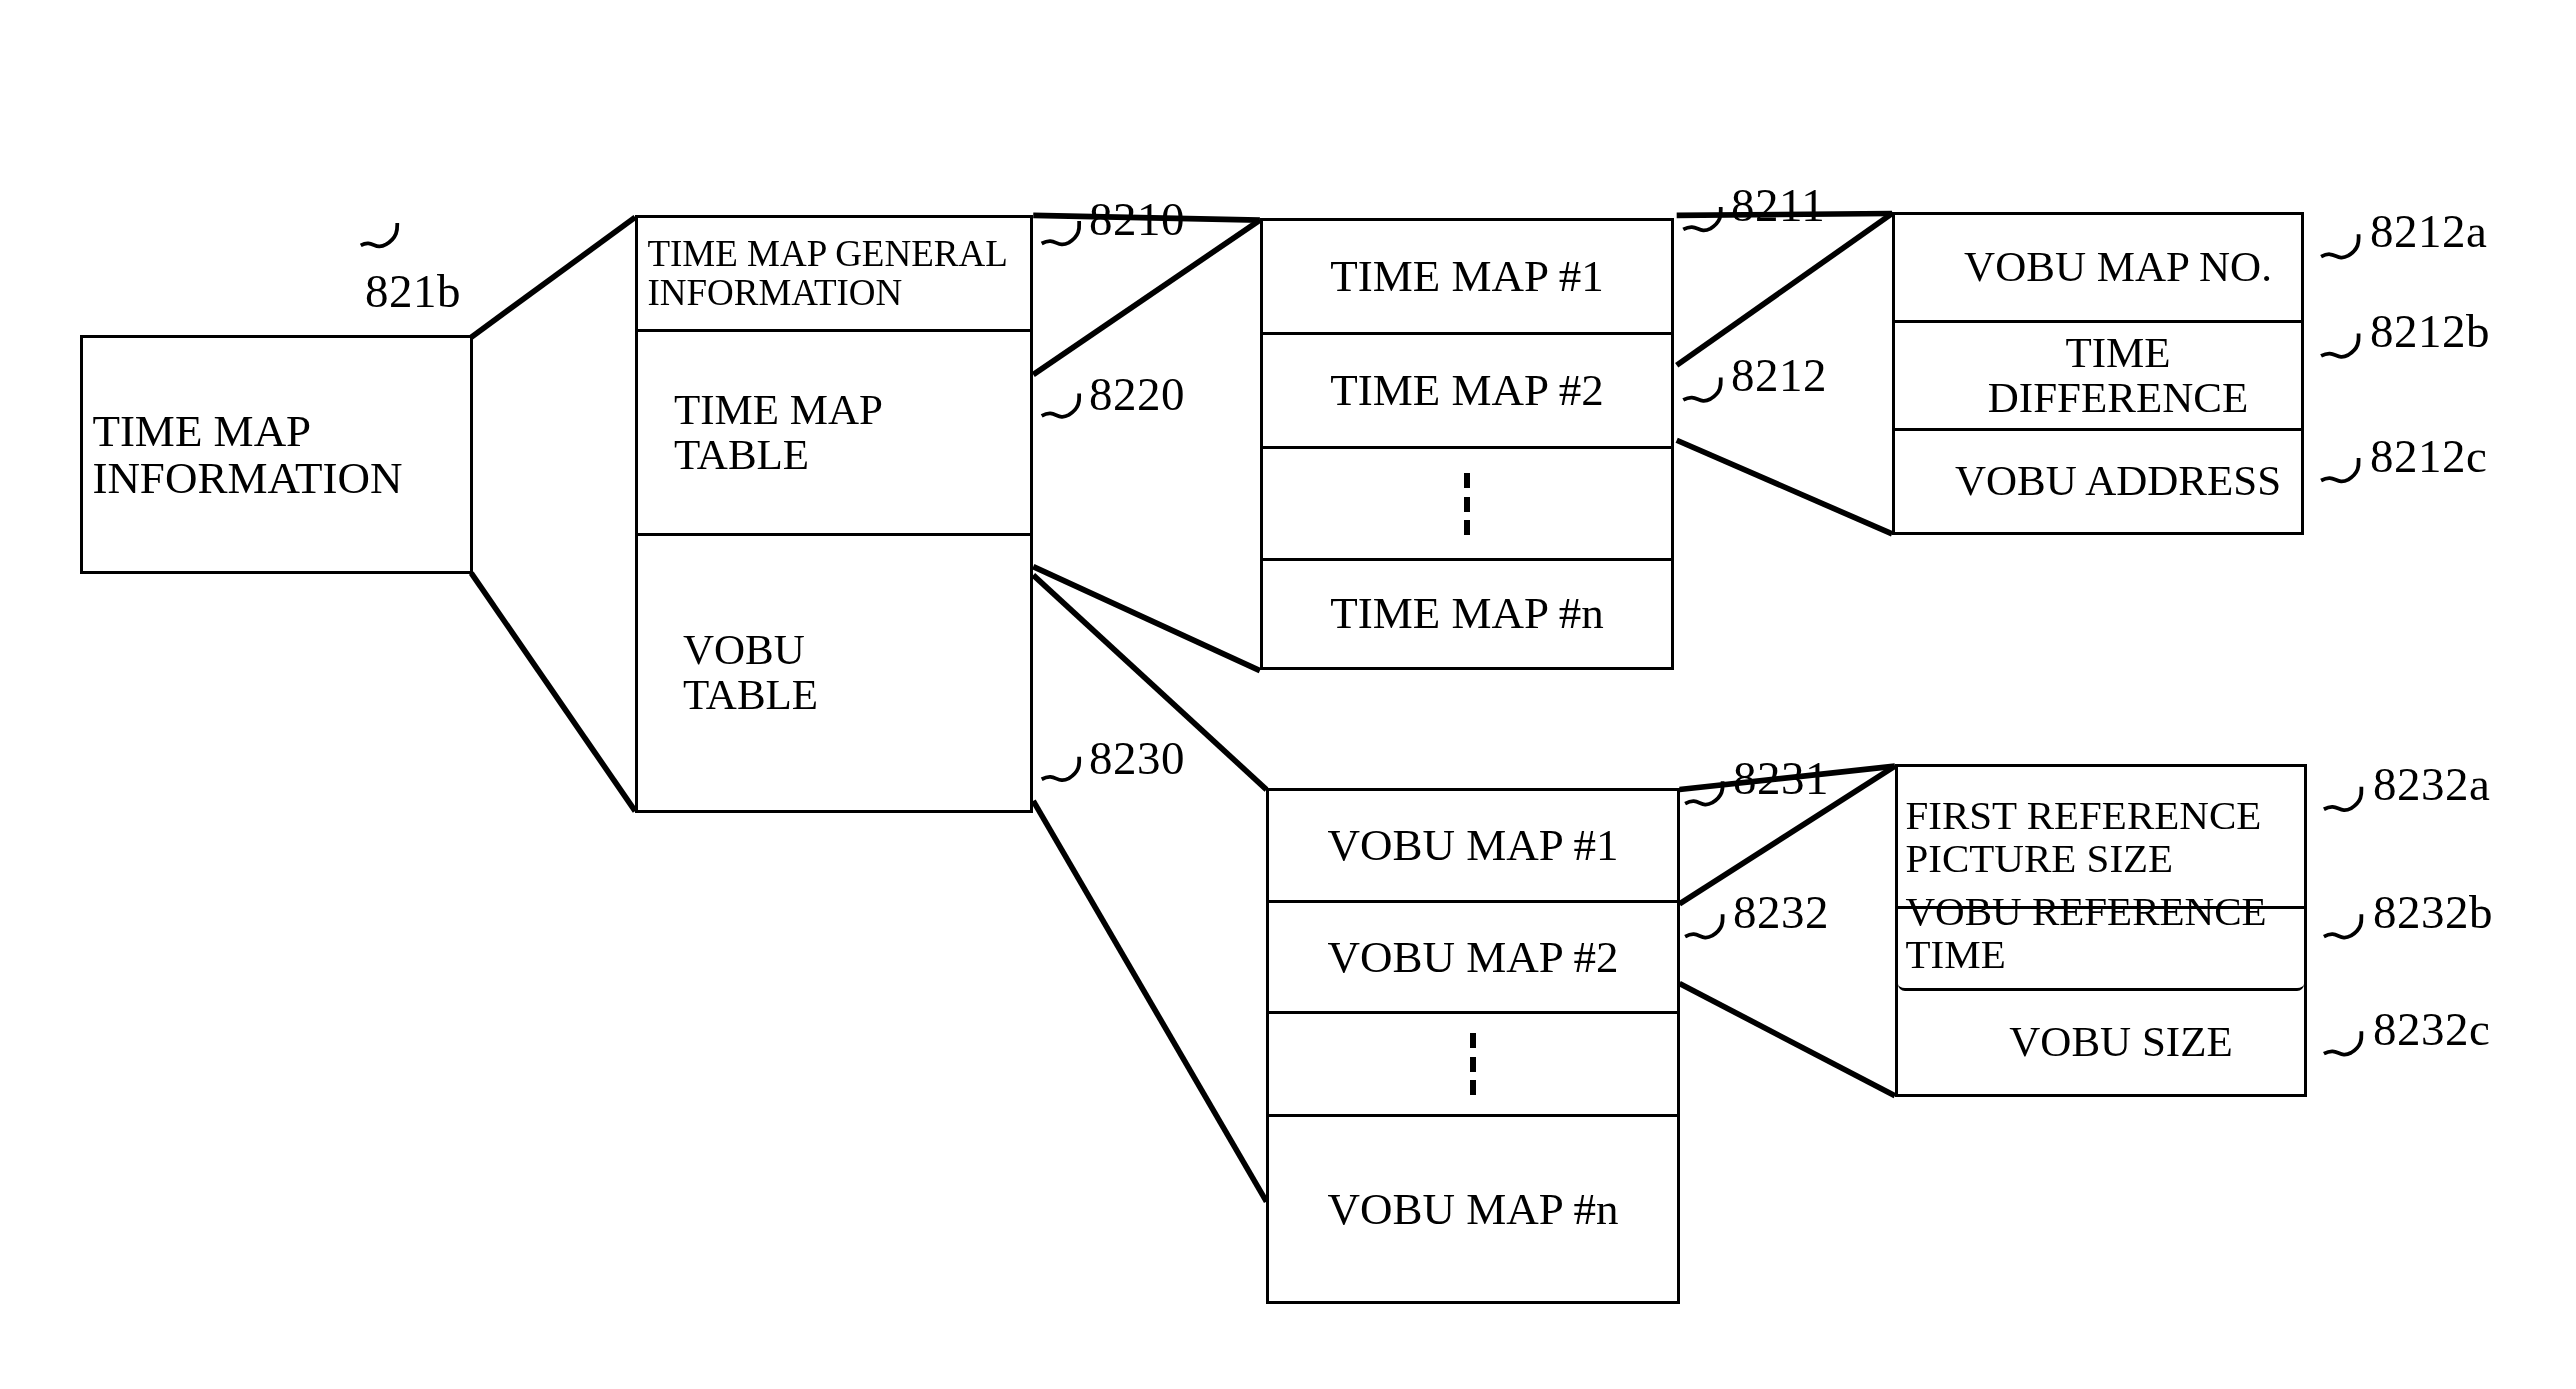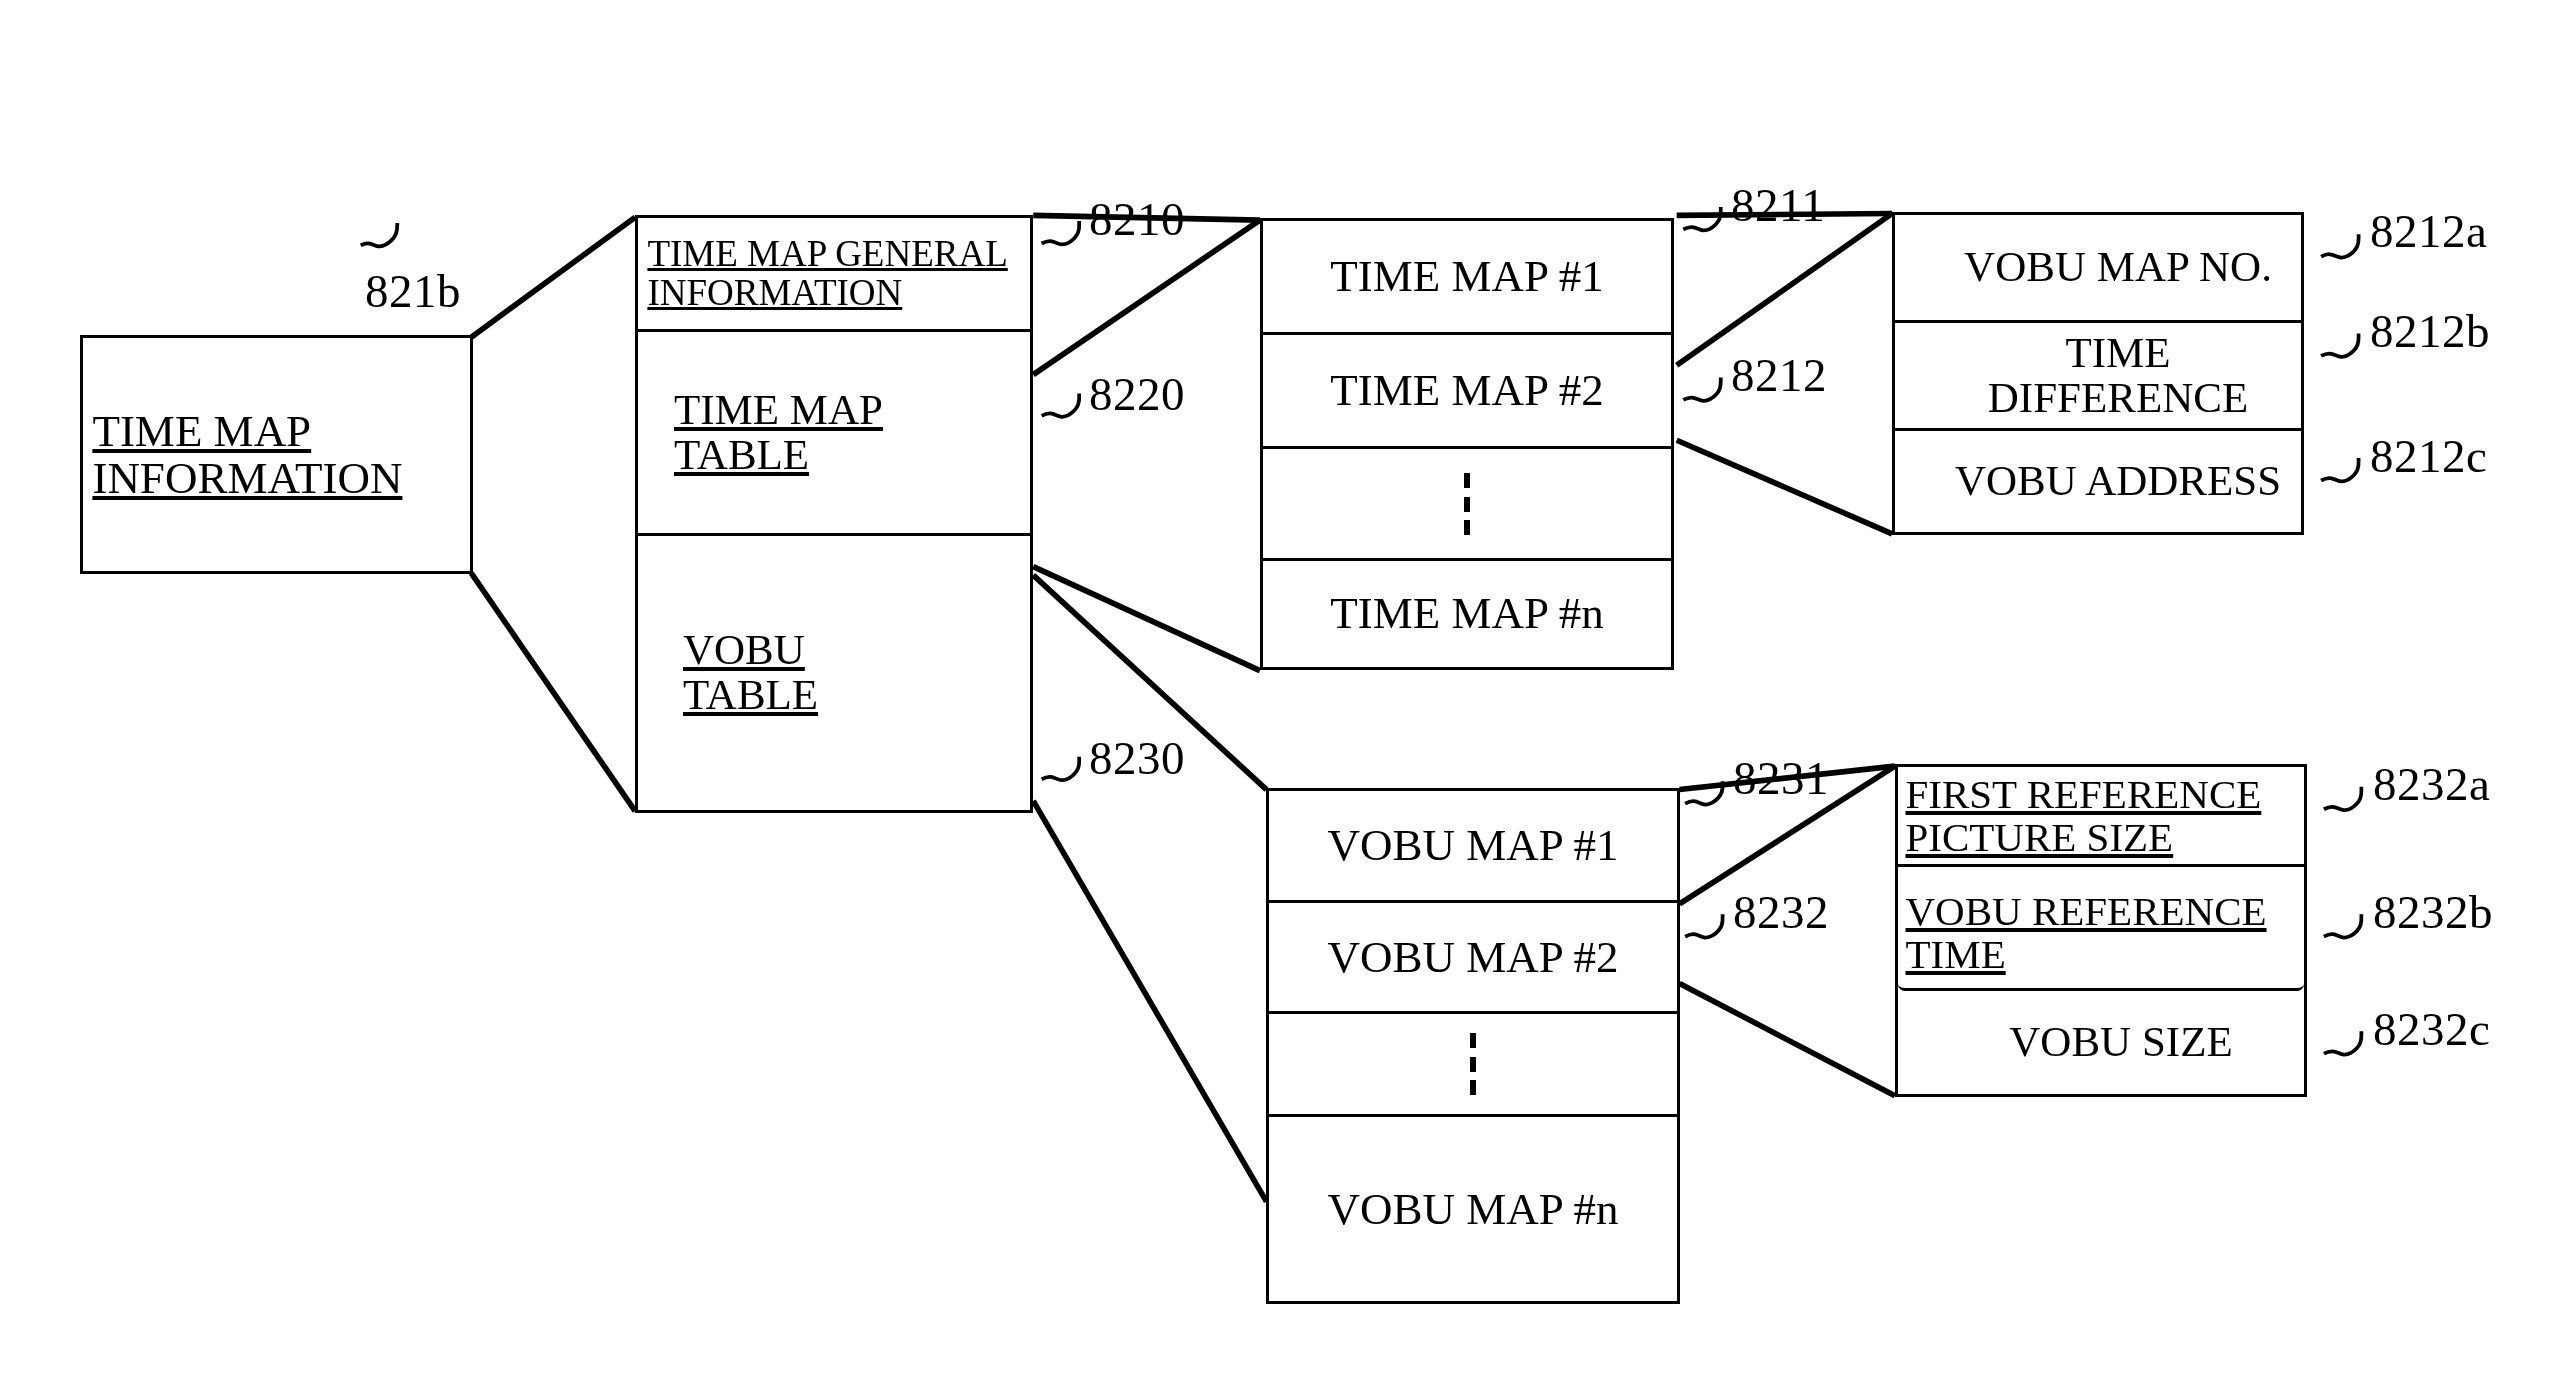--- a/index.html
+++ b/index.html
@@ -10,21 +10,21 @@
   .box{position:absolute;box-sizing:border-box;border:3.7px solid #000;background:#fff;}
   .box::after{ 
     content:"";position:absolute;left:9.4px;top:9.4px;right:-13px;bottom:-13px;
     background:#000;z-index:-1;
   }
 
   .cell{position:absolute;left:0;right:0;box-sizing:border-box;
         display:flex;align-items:center;justify-content:center;
         text-align:center;line-height:1.04;}
   .cell.div{border-bottom:3.7px solid #000;}
-  .cell.lft{justify-content:flex-start;padding-left:9.4px;text-align:right;text-decoration:underline;}
+  .cell.lft{justify-content:flex-start;padding-left:9.4px;text-align:right;}
 
   .t40{font-size:37px;}
   .t44{font-size:41px;}
   .t46{font-size:43px;padding-left:40px;}
   .t48{font-size:45px;}
 
   
   .ref{position:absolute;font-size:47px;letter-spacing:0.5px;white-space:nowrap;}
 
   svg.lines{position:absolute;left:0;top:0;width:2576px;height:1389px;pointer-events:none;}
@@ -142,21 +142,21 @@
           <i></i>
           <i></i>
         </span>
     </div>
     <div class="cell t48" style="top:326px;bottom:0;">
       <span>VOBU MAP #n</span>
     </div>
   </div>
 
   <div class="box" style="left:1895px;top:764px;width:412px;height:333px;">
-    <div class="cell div lft t44" style="top:0;height:100px;flex-direction:column;align-items:flex-start;justify-content:center;padding-left:7.5px;">
+    <div class="cell div lft t44" style="top:0;height:142px;flex-direction:column;align-items:flex-start;justify-content:center;padding-left:7.5px;">
       <span>FIRST REFERENCE</span>
       <span>PICTURE SIZE</span>
     </div>
     <div class="cell div lft t44" style="top:110px;height:114px;flex-direction:column;align-items:flex-start;justify-content:center;padding-left:7.5px;border-radius:7px;">
       <span>VOBU REFERENCE</span>
       <span>TIME</span>
     </div>
     <div class="cell t46" style="top:224px;bottom:0;">
       <span>VOBU SIZE</span>
     </div>

